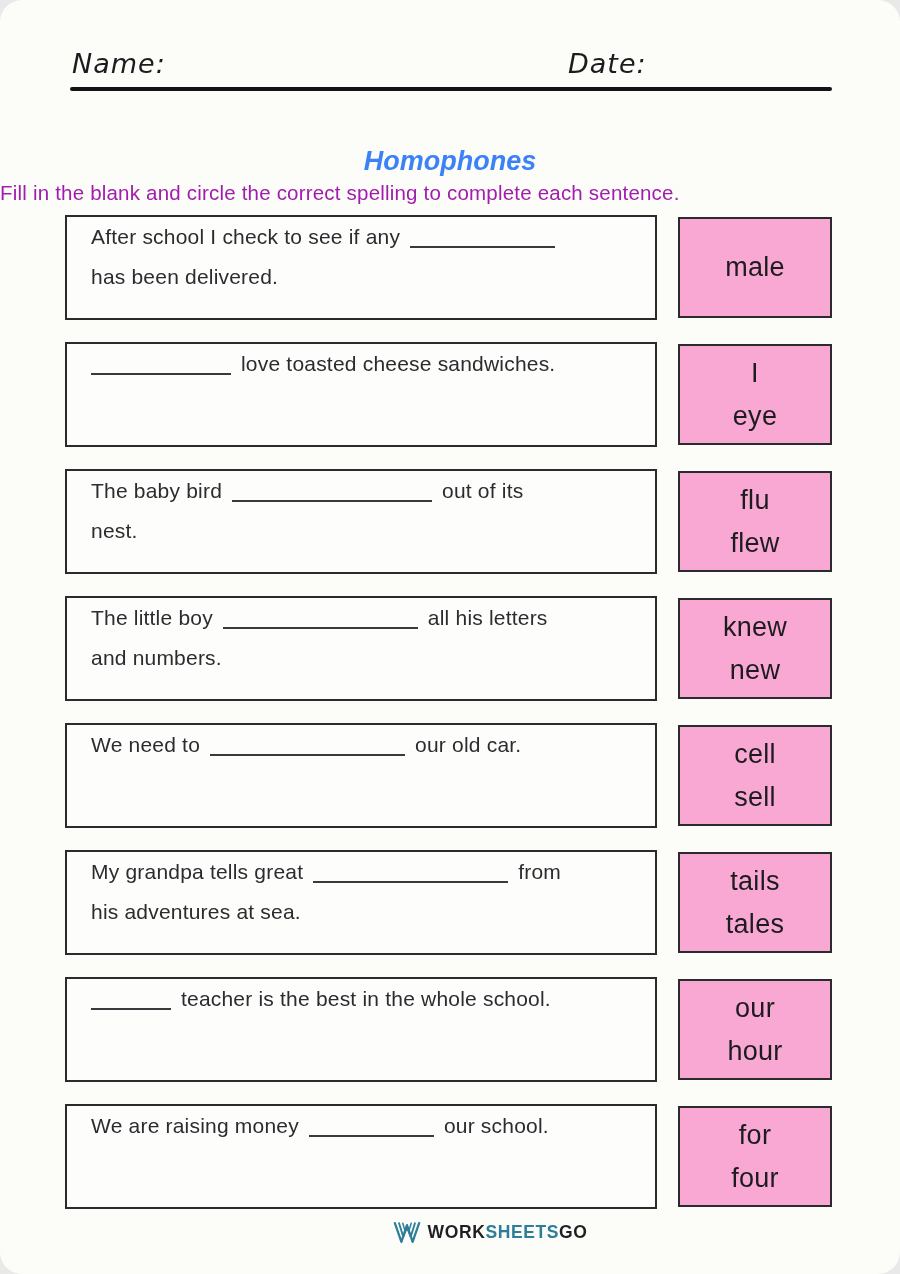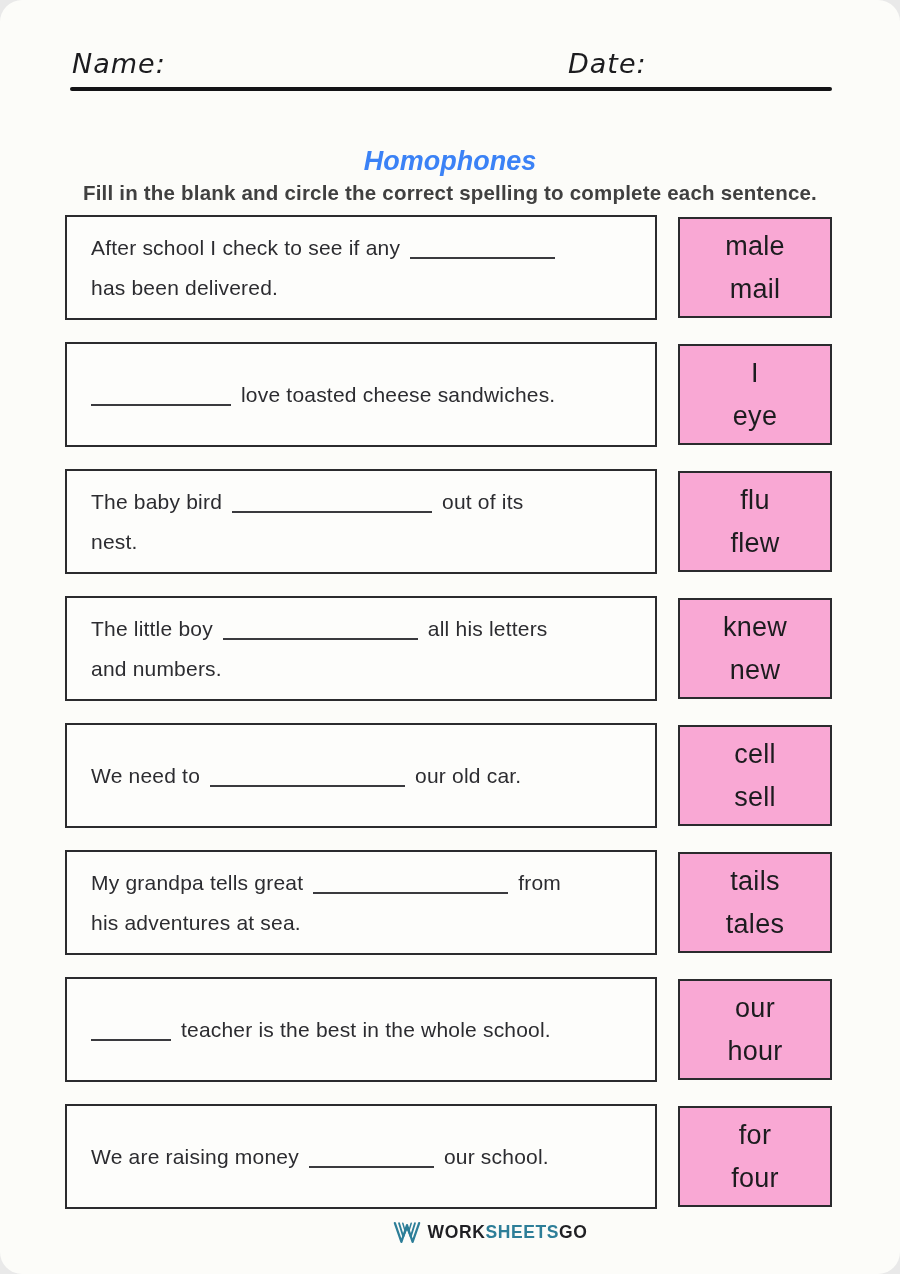--- a/index.html
+++ b/index.html
@@ -36,39 +36,39 @@
     letter-spacing:.5px;color:#0e0e10;
   }
   .subtitle{
     position:absolute;top:146px;left:0;width:100%;
     text-align:center;
     font-size:27px;font-weight:800;font-style:italic;
     color:#3b82f6;
   }
   .instructions{
     position:absolute;top:181px;left:0;width:100%;
-    text-align:center;
-    font-size:20.5px;letter-spacing:.2px;color:#404040;font-weight:bold;
+    text-align:left;
+    font-size:20.5px;letter-spacing:.2px;color:#a21caf;
   }
   
   .rows{
     position:absolute;top:215px;left:65px;width:767px;
   }
   .srow{
     display:flex;
     align-items:center;
     margin-bottom:22px;
     height:105px;
   }
   .sbox{
     box-sizing:border-box;
     width:592px;height:105px;
     border:2px solid #2b2b2e;
     background:#fdfdfb;
-    display:flex;align-items:center;
+    display:flex;
     padding:0 14px 0 24px;
     flex:none;
   }
   .wbox{
     box-sizing:border-box;
     width:154px;height:101px;
     border:2px solid #2b2b2e;
     background:#f9a8d4;
     margin-left:21px;
     flex:none;
@@ -115,21 +115,20 @@
 
     <div class="srow">
       <div class="sbox">
         <p class="sentence">
           <span class="sline"><span>After school I check to see if any</span><span class="blank" style="width:145px"></span></span>
           <span class="sline"><span>has been delivered.</span></span>
         </p>
       </div>
       <div class="wbox">
         <div class="choice">male</div>
-        <div class="choice">mail</div>
       </div>
     </div>
 
     <div class="srow">
       <div class="sbox">
         <p class="sentence">
           <span class="sline"><span class="blank lead" style="width:140px"></span><span>love toasted cheese sandwiches.</span></span>
         </p>
       </div>
       <div class="wbox">

